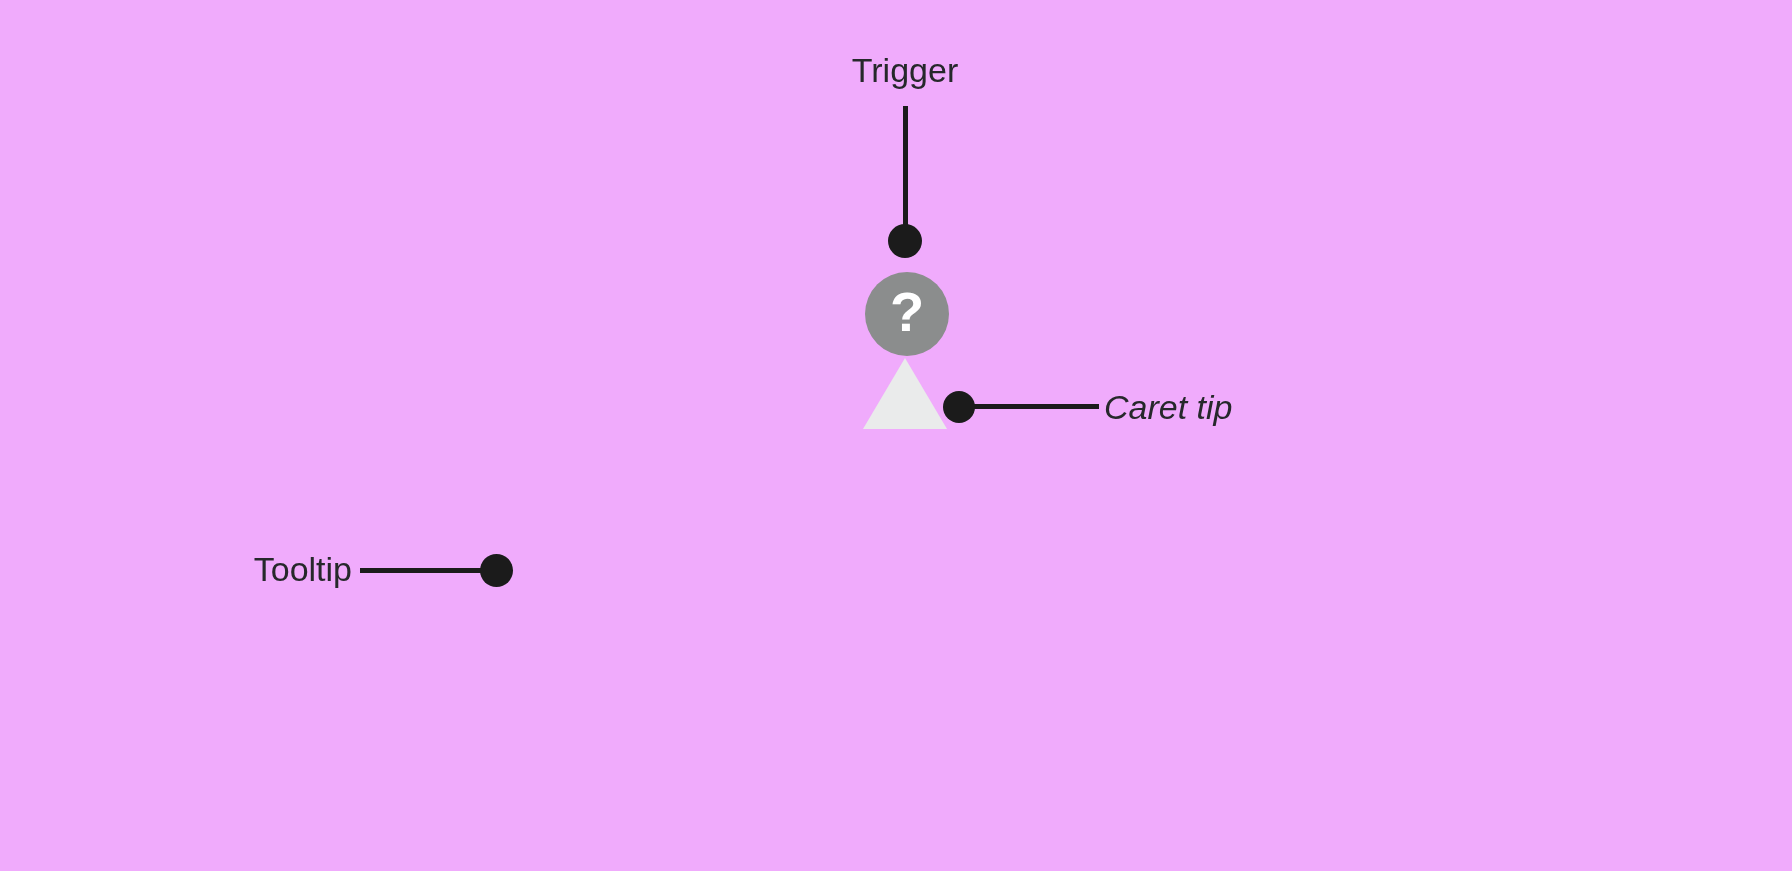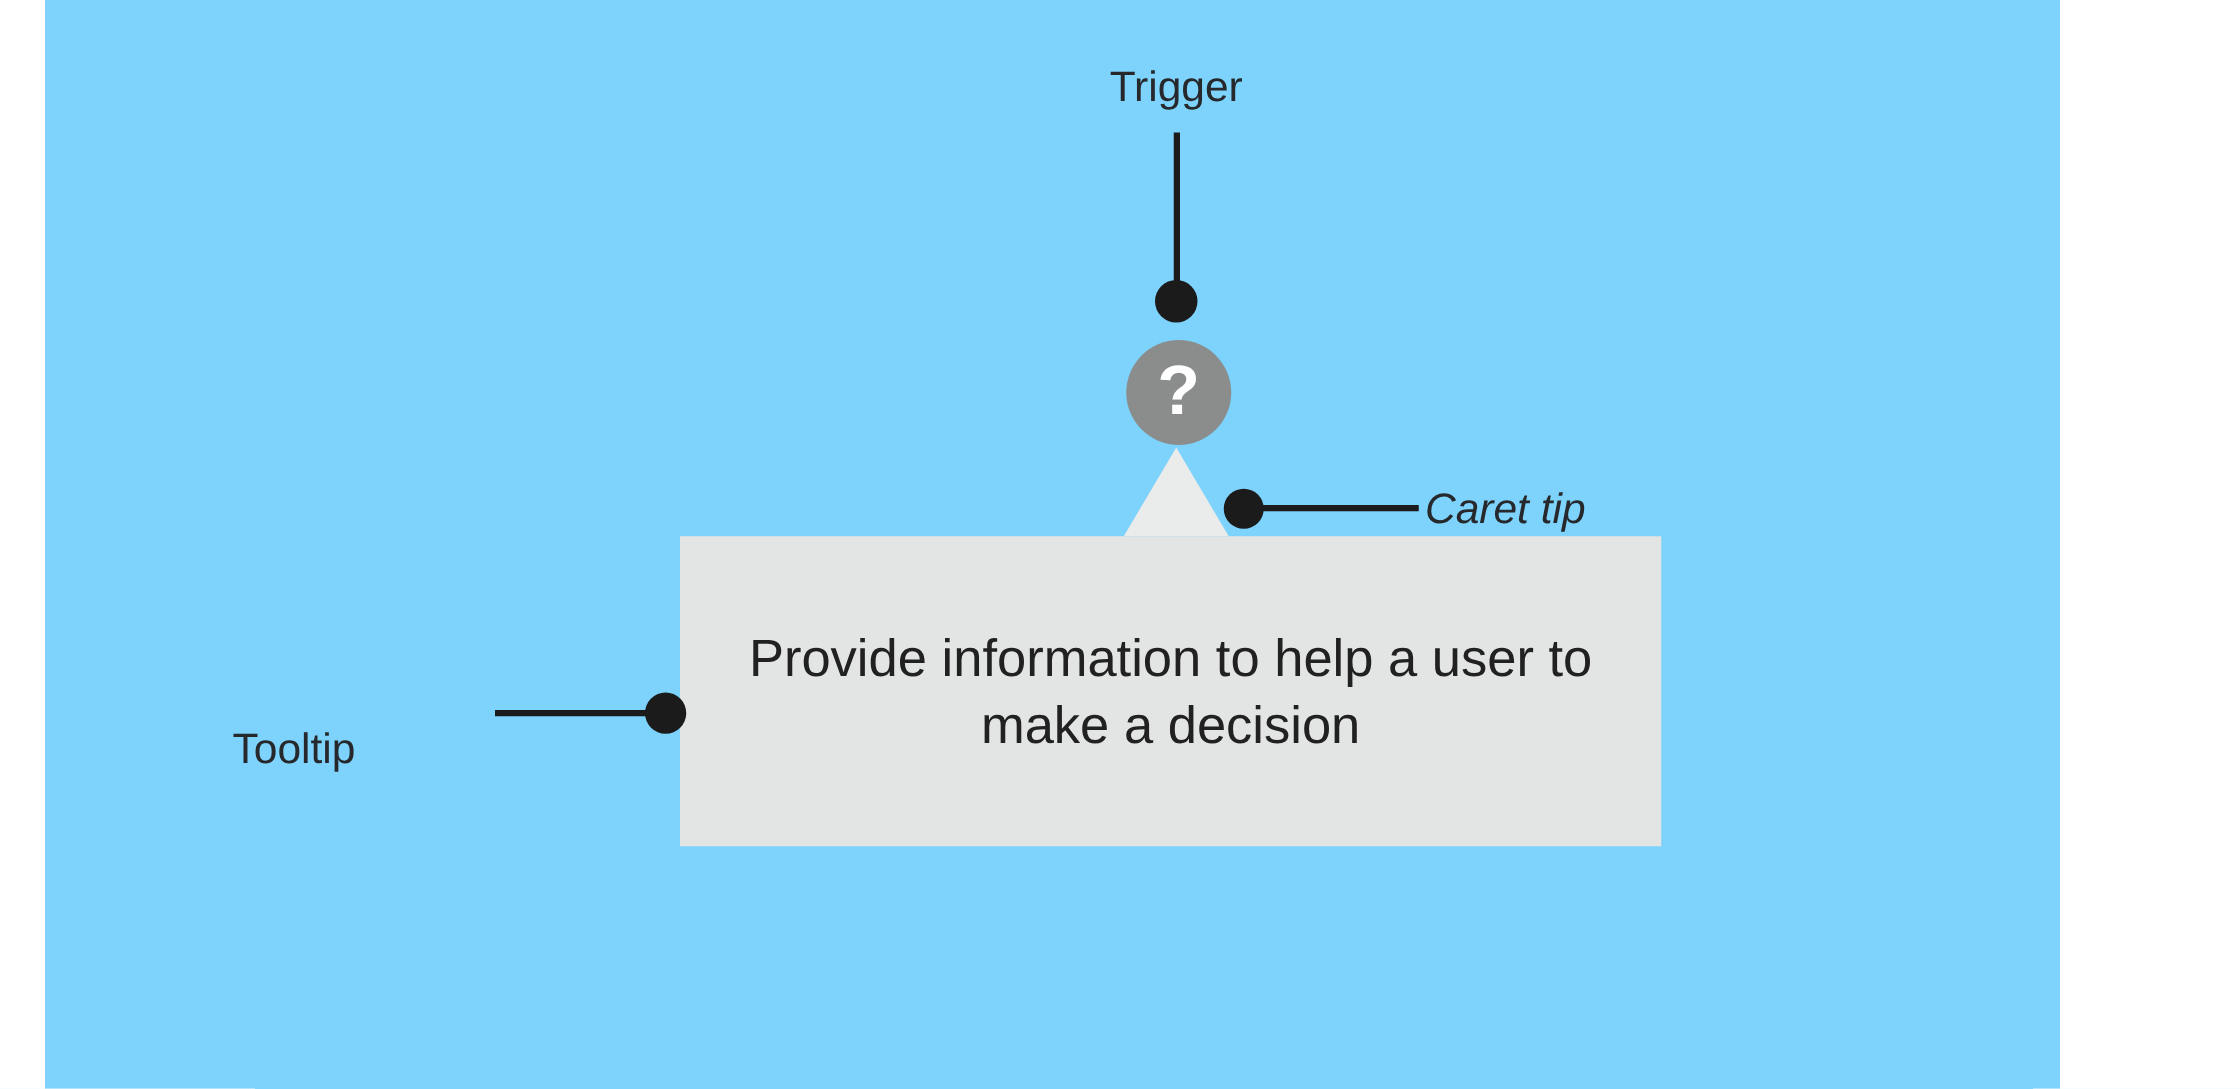--- a/index.html
+++ b/index.html
@@ -2,26 +2,25 @@
 <html><head>
 <meta charset="utf-8">
 <style>
   html, body {
     margin: 0;
     padding: 0;
     background: #ffffff;
   }
   .canvas {
     position: relative;
-    width: 1612px;
+    width: 1792px;
     height: 871px;
-    background: #7dd3fc;
+    background: #f0abfc;
     overflow: hidden;
     font-family: "Liberation Sans", "DejaVu Sans", sans-serif;
-    margin-left: 36px;
   }
 
   
   .ann-label {
     position: absolute;
     font-size: 34px;
     line-height: 42px;
     color: #26282b;
     white-space: nowrap;
   }
@@ -128,23 +127,23 @@
     font-size: 42px;
     line-height: 53px;
     color: #212121;
     text-align: center;
     white-space: nowrap;
   }
 
   
   .tooltip-label {
     left: 150px;
-    top: 578px;
+    top: 548px;
     width: 202px;
-    text-align: left;
+    text-align: right;
   }
   .tooltip-line {
     left: 360px;
     top: 568px;
     width: 125px;
     height: 5px;
   }
   .tooltip-dot {
     left: 480px;
     top: 554px;
@@ -164,22 +163,18 @@
   <div class="help-trigger">
     <span class="help-glyph">?</span>
   </div>
 
   <div class="caret"></div>
 
   <div class="ann-dot caret-tip-dot"></div>
   <div class="ann-line caret-tip-line"></div>
   <div class="ann-label caret-tip-label">Caret tip</div>
 
-  <div class="tooltip-box">
-    <div class="tooltip-text-line">Provide information to help a user to</div>
-    <div class="tooltip-text-line">make a decision</div>
-  </div>
 
   <div class="ann-label tooltip-label">Tooltip</div>
   <div class="ann-line tooltip-line"></div>
   <div class="ann-dot tooltip-dot"></div>
 
 </div>
 
 </body></html>

